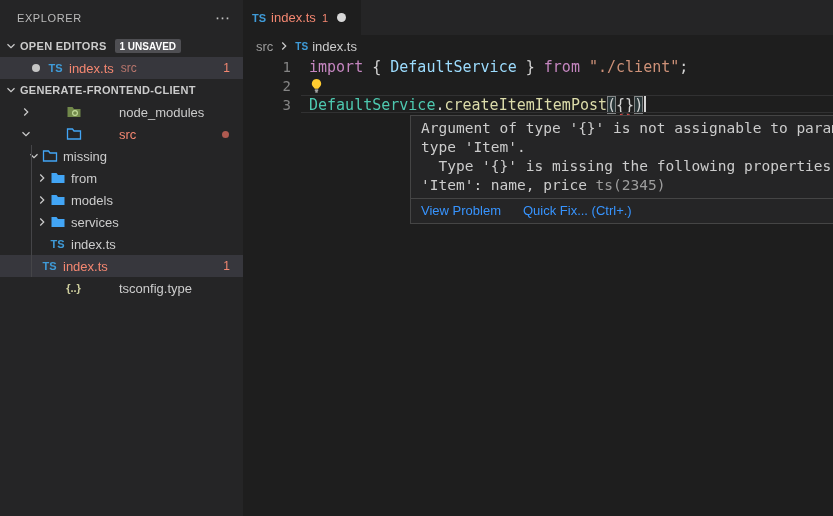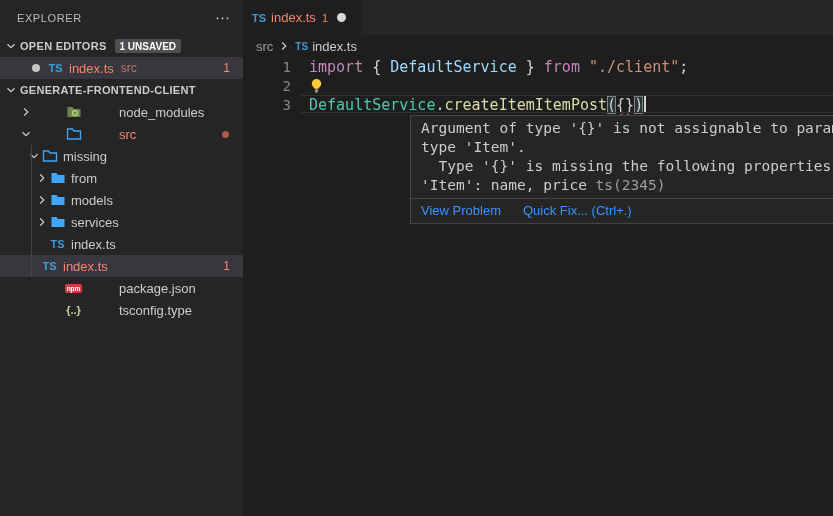--- a/index.html
+++ b/index.html
@@ -228,27 +228,20 @@
 
     <div class="row d2 selected">
       <span class="twisty"></span>
       <span class="fi ts-badge">TS</span>
       <span class="lbl red">index.ts</span>
       <span class="grow"></span>
       <span class="err-count">1</span>
     </div>
 
 
-    <div class="row d1">
-      <span class="twisty"></span>
-      <span class="fi">
-        <span class="npm-badge">npm</span>
-      </span>
-      <span class="lbl">package.json</span>
-    </div>
 
     <div class="row d1">
       <span class="twisty"></span>
       <span class="fi json-badge">{..}</span>
       <span class="lbl">tsconfig.type</span>
     </div>
 
     <div class="indent-guide"></div>
   </div>
 

